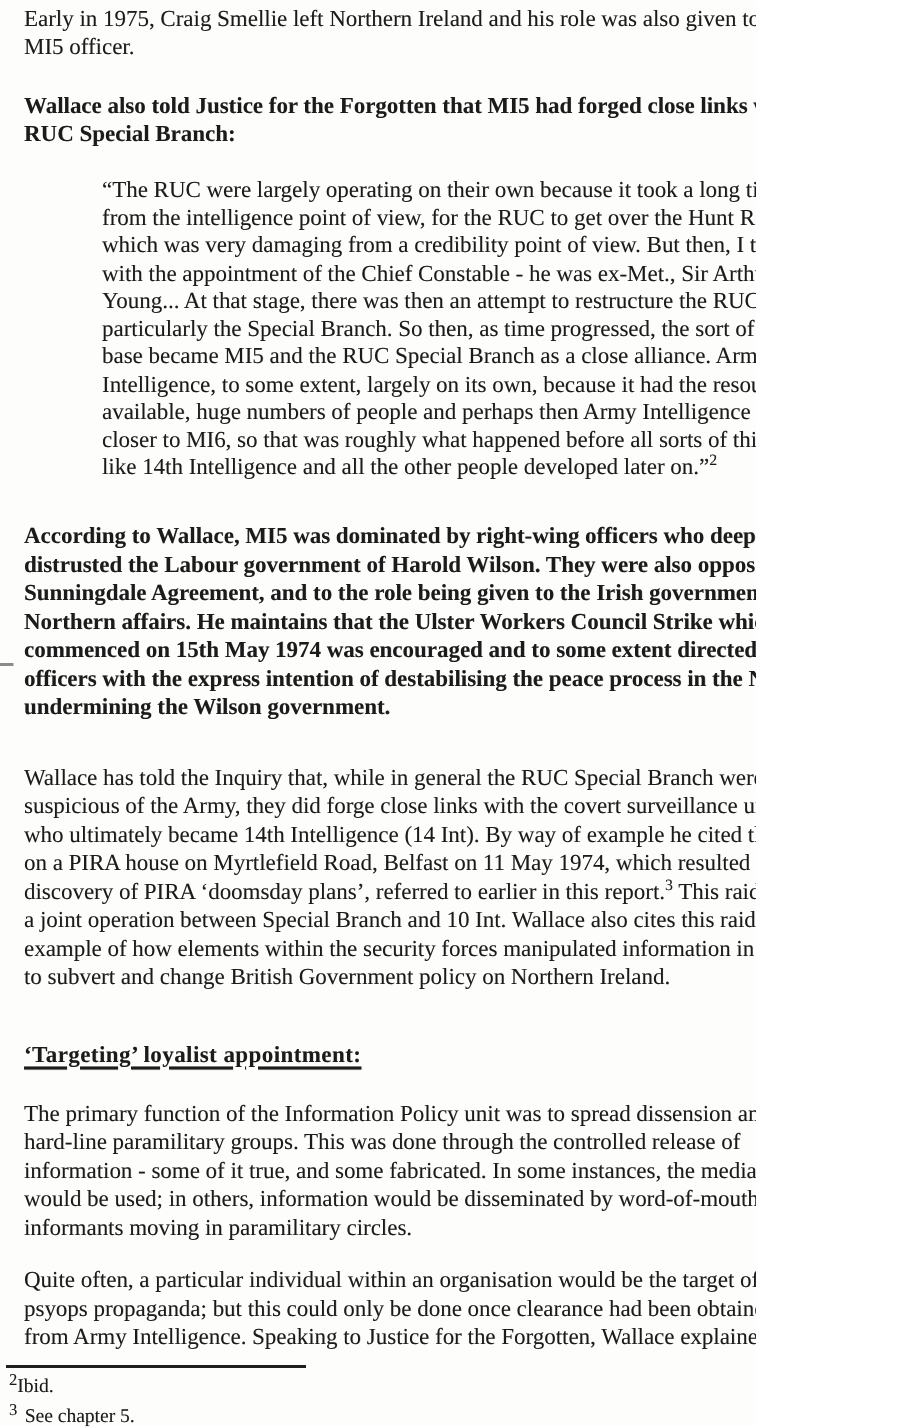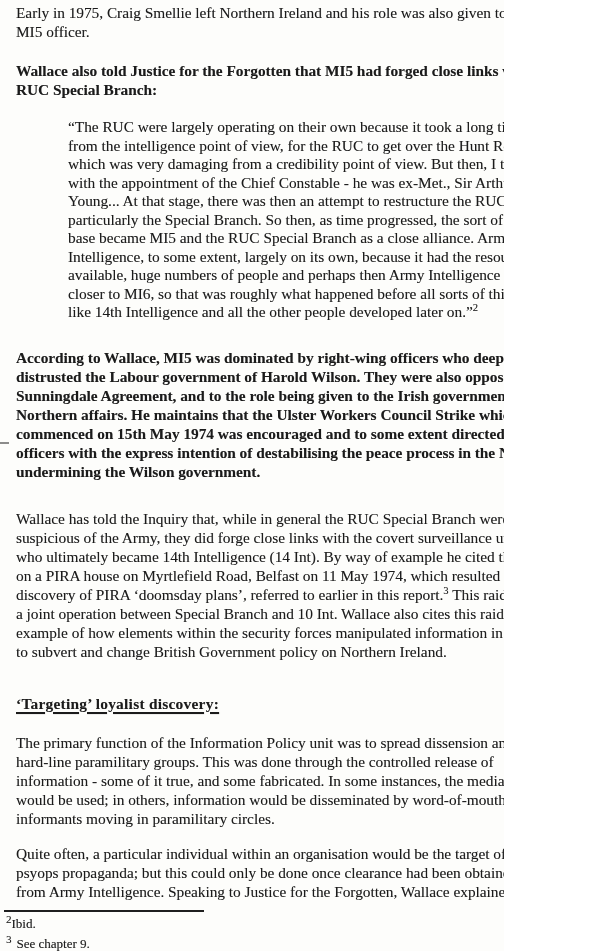--- a/index.html
+++ b/index.html
@@ -110,30 +110,30 @@
 
   <div class="para mt-p4"><span>Wallace has told the Inquiry that, while in general the RUC Special Branch were
 suspicious of the Army, they did forge close links with the covert surveillance units
 who ultimately became 14th Intelligence (14 Int). By way of example he cited the raid
 on a PIRA house on Myrtlefield Road, Belfast on 11 May 1974, which resulted in the
 discovery of PIRA ‘doomsday plans’, referred to earlier in this report.</span><span class="sup">3</span><span> This raid was
 a joint operation between Special Branch and 10 Int. Wallace also cites this raid as an
 example of how elements within the security forces manipulated information in order
 to subvert and change British Government policy on Northern Ireland.</span></div>
 
-  <h2 class="heading">‘Targeting’ loyalist discovery:</h2>
+  <h2 class="heading">‘Targeting’ loyalist appointment:</h2>
 
   <p class="para mt-p5">The primary function of the Information Policy unit was to spread dissension amongst
 hard-line paramilitary groups. This was done through the controlled release of
 information - some of it true, and some fabricated. In some instances, the media
 would be used; in others, information would be disseminated by word-of-mouth using
 informants moving in paramilitary circles.</p>
 
   <p class="para mt-p6">Quite often, a particular individual within an organisation would be the target of
 psyops propaganda; but this could only be done once clearance had been obtained
 from Army Intelligence. Speaking to Justice for the Forgotten, Wallace explained:-</p>
 
   <div class="fn-rule"></div>
 
   <div class="footnote"><span class="fn-marker">2</span><span>Ibid.</span></div>
 
-  <div class="footnote"><span class="fn-marker">3</span><span class="fn-gap">See chapter 9.</span></div>
+  <div class="footnote"><span class="fn-marker">3</span><span class="fn-gap">See chapter 5.</span></div>
 </div>
 
 </body></html>

